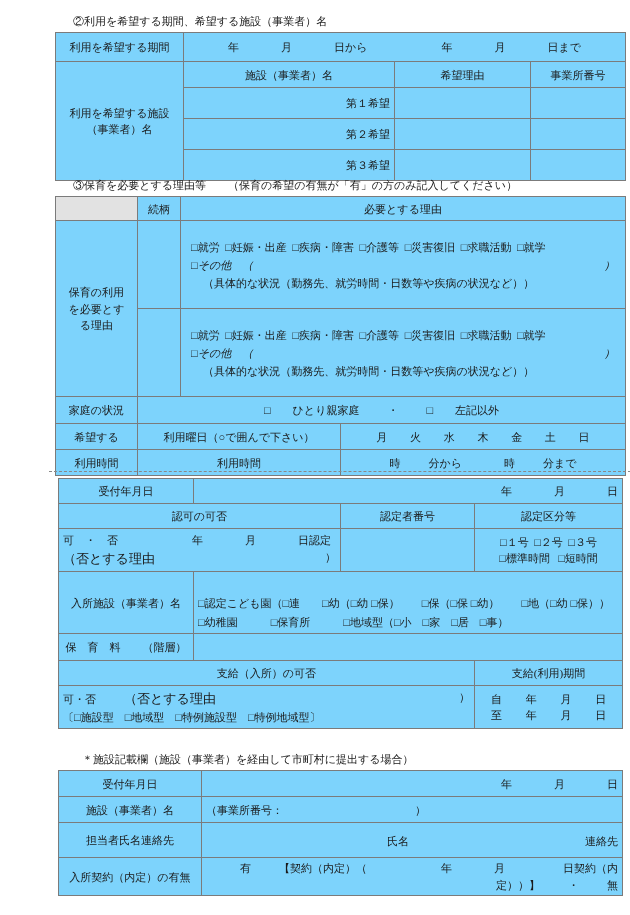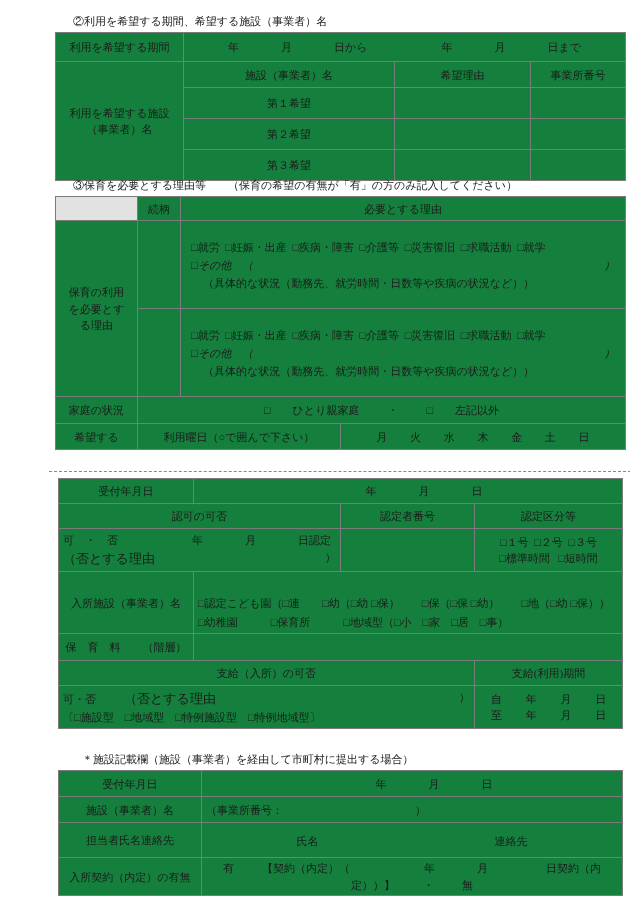--- a/index.html
+++ b/index.html
@@ -29,28 +29,28 @@
     border-collapse: collapse;
     table-layout: fixed;
     width: 100%;
   }
   table.form td {
     border: 1px solid #7b7b7b;
     padding: 2px 4px;
     vertical-align: middle;
     font-size: 11px;
     line-height: 1.5;
-    background: #15803d;
+    background: #7dd3fc;
   }
   td.hd {
     background: #e2e2e2;
     text-align: center;
   }
   .c  { text-align: center; }
-  .l  { text-align: center; }
+  .l  { text-align: right; }
   .top { vertical-align: top; }
 
   .section-caption {
     font-size: 11px;
     padding: 0 0 3px 18px;
     line-height: 1.4;
   }
 
   .block {
     position: absolute;
@@ -235,20 +235,27 @@
             <span>月</span>
             <span>火</span>
             <span>水</span>
             <span>木</span>
             <span>金</span>
             <span>土</span>
             <span>日</span>
           </div>
         </td>
       </tr>
+      <tr>
+        <td class="hd" style="height:21px">利用時間</td>
+        <td class="hd">利用時間</td>
+        <td class="c">
+          <span>時</span><span class="sp2"></span><span>分から</span><span class="sp3"></span><span>時</span><span class="sp2"></span><span>分まで</span>
+        </td>
+      </tr>
     </tbody>
       </table>
   </div>
 
   <div class="dashed-rule" style="top:471px;"></div>
 
   <div class="block inset" style="top:478px;">
 
     <table class="form">
       <colgroup>

